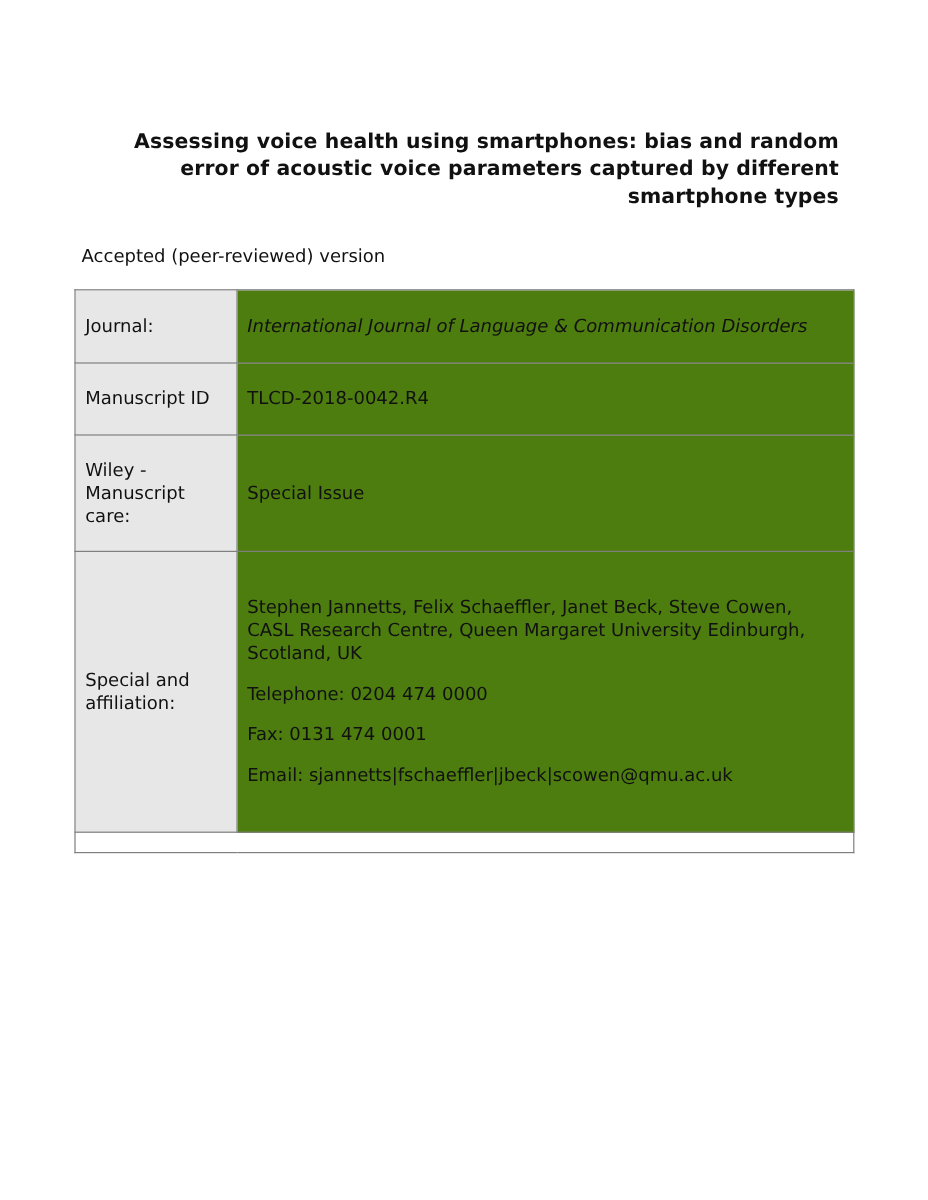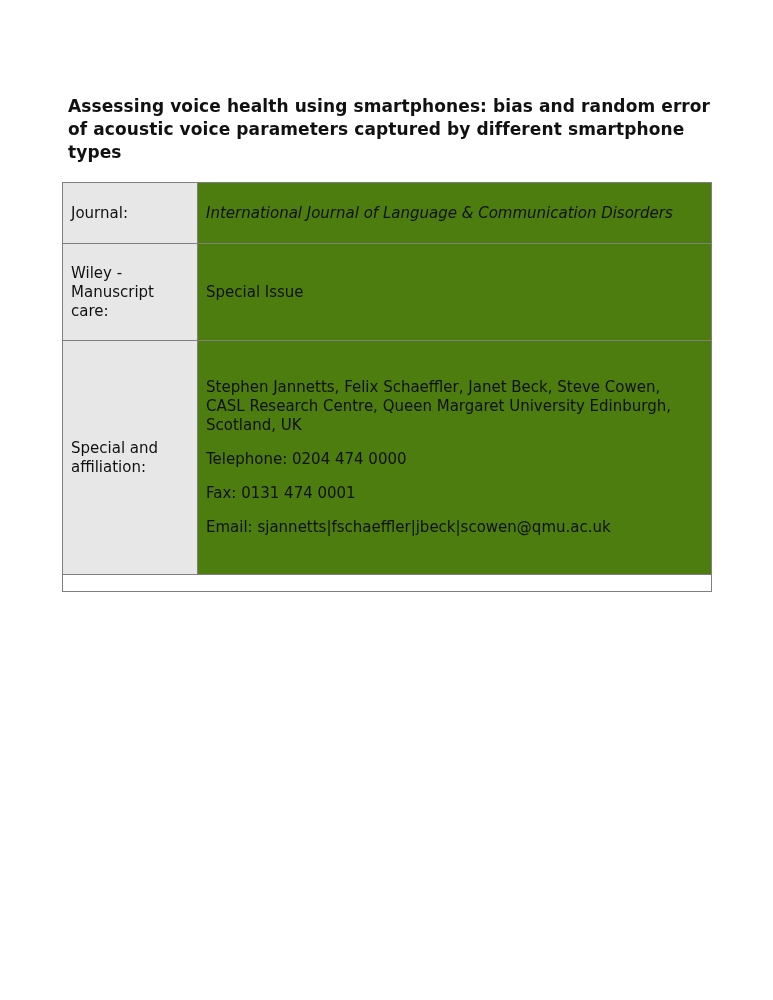--- a/index.html
+++ b/index.html
@@ -10,27 +10,28 @@
   .page {
     position: relative;
     width: 773px;
     height: 1000px;
     background: #ffffff;
     font-family: "DejaVu Sans", "Liberation Sans", sans-serif;
     color: #111111;
     overflow: hidden;
   }
   .doc-title {
-    margin: 0;
+    margin: 12px;
     padding: 95px 62px 0 68px;
     font-size: 17px;
     font-weight: bold;
     line-height: 23px;
     color: #111111;
     letter-spacing: 0.1px;
+    text-align: right;
   }
   .doc-subtitle {
     margin: 0;
     padding: 16px 62px 0 68px;
     font-size: 15px;
     font-weight: normal;
     line-height: 19px;
     color: #111111;
   }
   table.meta-table {
@@ -67,26 +68,31 @@
   td.authors-value p { margin: 0 0 15px 0; }
   td.authors-value p:last-child { margin-bottom: 0; }
 </style>
 </head>
 <body>
 
 <div class="page">
 
   <h1 class="doc-title">Assessing voice health using smartphones: bias and random error of acoustic voice parameters captured by different smartphone types</h1>
 
+  <p class="doc-subtitle">Accepted (peer-reviewed) version</p>
 
   <table class="meta-table">
     <tbody>
       <tr class="row-journal">
         <td class="label-cell">Journal:</td>
         <td class="value-cell italic-value">International Journal of Language &amp; Communication Disorders</td>
+      </tr>
+      <tr class="row-manuscript">
+        <td class="label-cell">Manuscript ID</td>
+        <td class="value-cell">TLCD-2018-0042.R4</td>
       </tr>
       <tr class="row-wiley">
         <td class="label-cell">Wiley - Manuscript care:</td>
         <td class="value-cell">Special Issue</td>
       </tr>
       <tr class="row-authors">
         <td class="label-cell">Special and affiliation:</td>
         <td class="value-cell authors-value">
           <p>Stephen Jannetts, Felix Schaeffler, Janet Beck, Steve Cowen, CASL Research Centre, Queen Margaret University Edinburgh, Scotland, UK</p>
           <p>Telephone: 0204 474 0000</p>

